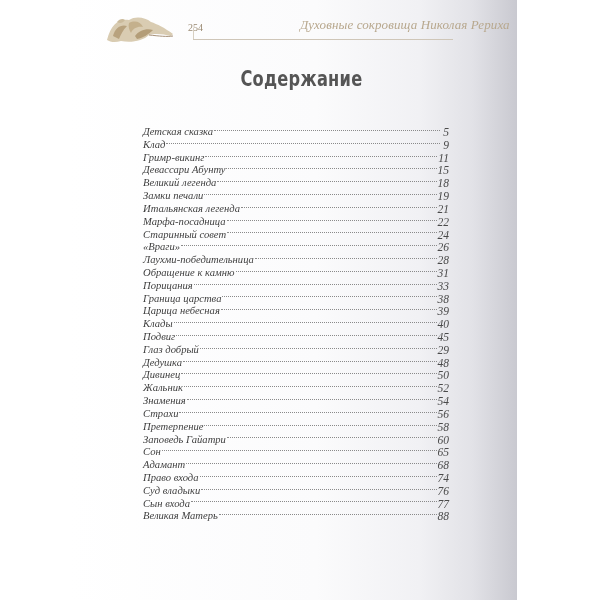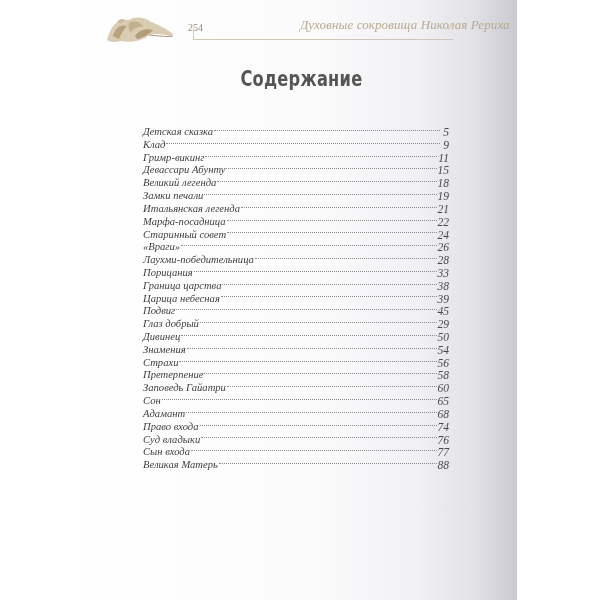--- a/index.html
+++ b/index.html
@@ -128,50 +128,70 @@
       <span class="toc-label">«Враги»</span>
       <span class="toc-dots"></span>
       <span class="toc-page">26</span>
     </li>
     <li class="toc-row">
       <span class="toc-label">Лаухми-победительница</span>
       <span class="toc-dots"></span>
       <span class="toc-page">28</span>
     </li>
     <li class="toc-row">
+      <span class="toc-label">Обращение к камню</span>
+      <span class="toc-dots"></span>
+      <span class="toc-page">31</span>
+    </li>
+    <li class="toc-row">
       <span class="toc-label">Порицания</span>
       <span class="toc-dots"></span>
       <span class="toc-page">33</span>
     </li>
     <li class="toc-row">
       <span class="toc-label">Граница царства</span>
       <span class="toc-dots"></span>
       <span class="toc-page">38</span>
     </li>
     <li class="toc-row">
       <span class="toc-label">Царица небесная</span>
       <span class="toc-dots"></span>
       <span class="toc-page">39</span>
     </li>
     <li class="toc-row">
+      <span class="toc-label">Клады</span>
+      <span class="toc-dots"></span>
+      <span class="toc-page">40</span>
+    </li>
+    <li class="toc-row">
       <span class="toc-label">Подвиг</span>
       <span class="toc-dots"></span>
       <span class="toc-page">45</span>
     </li>
     <li class="toc-row">
       <span class="toc-label">Глаз добрый</span>
       <span class="toc-dots"></span>
       <span class="toc-page">29</span>
     </li>
     <li class="toc-row">
+      <span class="toc-label">Дедушка</span>
+      <span class="toc-dots"></span>
+      <span class="toc-page">48</span>
+    </li>
+    <li class="toc-row">
       <span class="toc-label">Дивинец</span>
       <span class="toc-dots"></span>
       <span class="toc-page">50</span>
     </li>
     <li class="toc-row">
+      <span class="toc-label">Жальник</span>
+      <span class="toc-dots"></span>
+      <span class="toc-page">52</span>
+    </li>
+    <li class="toc-row">
       <span class="toc-label">Знамения</span>
       <span class="toc-dots"></span>
       <span class="toc-page">54</span>
     </li>
     <li class="toc-row">
       <span class="toc-label">Страхи</span>
       <span class="toc-dots"></span>
       <span class="toc-page">56</span>
     </li>
     <li class="toc-row">

